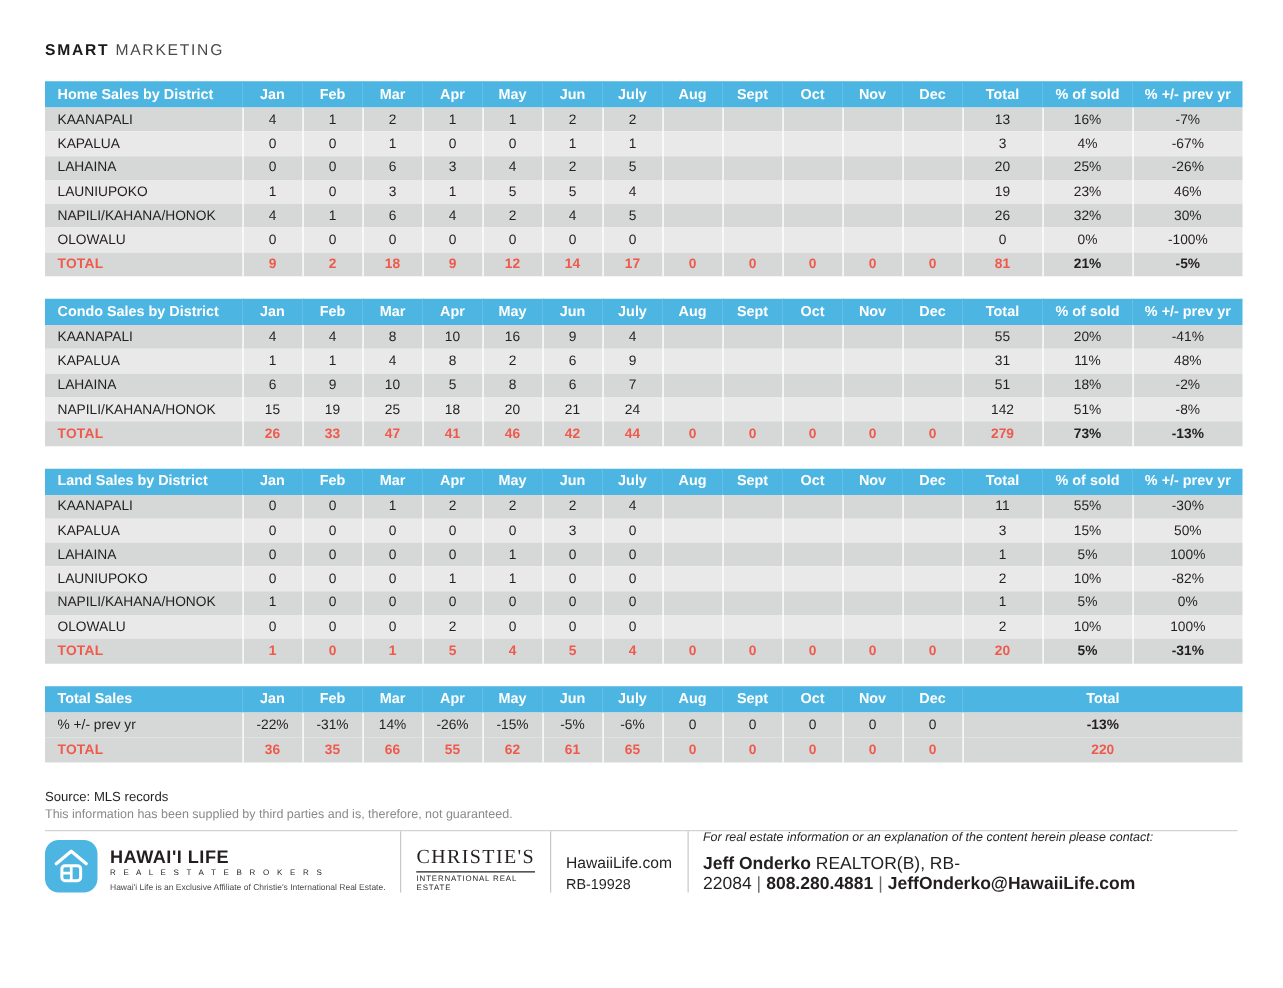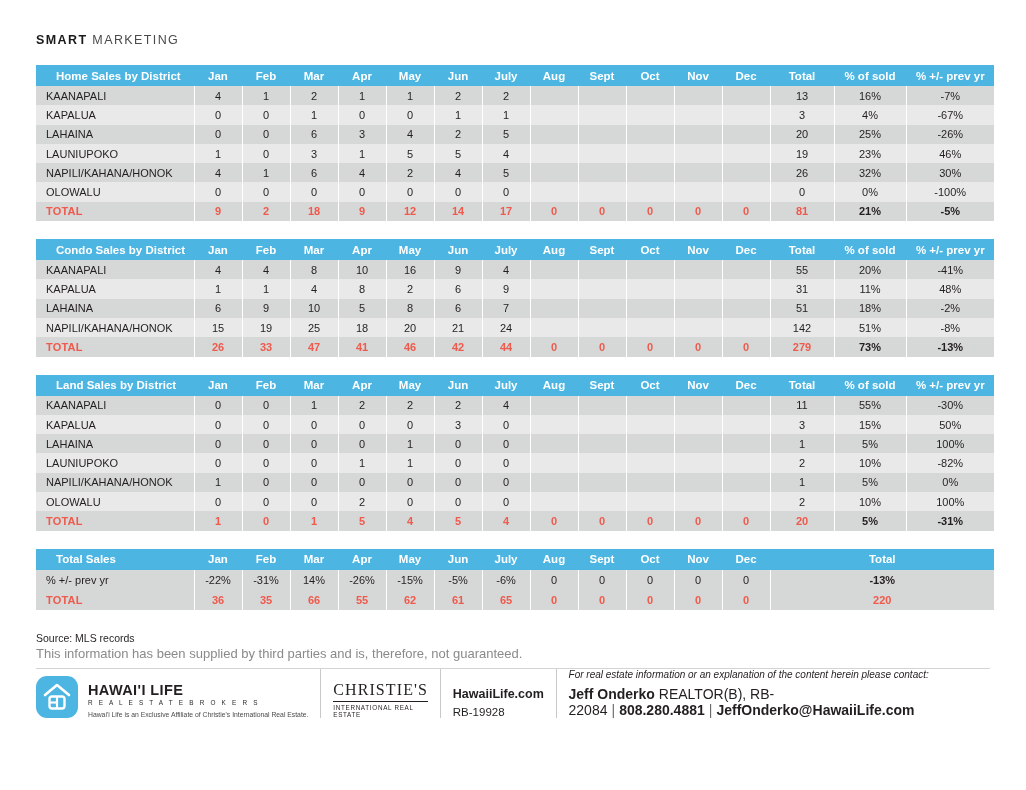--- a/index.html
+++ b/index.html
@@ -27,21 +27,21 @@
   .tbl { width:954px; border-collapse:collapse; margin-top:18px; table-layout:fixed; }
   .tbl tr { height:19.3px; }
   .tbl th {
     background:#4cb5e2; color:#ffffff;
     font-size:11.5px; font-weight:bold;
     height:21px; padding:0 8px;
     text-align:center; vertical-align:middle;
     border-right:1px solid #4cb5e2;
     white-space:nowrap;
   }
-  .tbl th.name { text-align:left; padding-left:20px; }
+  .tbl th.name { text-align:left; padding-left:10px; }
   .tbl td {
     font-size:11px; text-align:center; vertical-align:middle;
     padding:0 4px; border-right:1px solid #ffffff;
     color:#231f20; white-space:nowrap;
   }
   .tbl td.name { text-align:left; padding-left:10px; font-size:11px; }
   .tbl tbody tr.odd td  { background:#d6d7d7; }
   .tbl tbody tr.even td { background:#e9e9e9; }
   .tbl tbody tr.total td { background:#d6d7d7; color:#ef5a4c; font-weight:bold; }
   .tbl tbody tr.total td.name { color:#ef5a4c; font-weight:bold; letter-spacing:0.2px; }
@@ -58,38 +58,38 @@
   col.c-tot  { width:64px; }
   col.c-pos  { width:72px; }
   col.c-prev { width:88px; }
 
   
   .tbl.totals tr { height:20px; }
   .tbl.totals td.grand { text-align:center; font-weight:bold; }
 
   
   .source { margin-top:22px; font-size:10.5px; color:#231f20; }
-  .disclaimer { margin-top:2px; font-size:13px; color:#8a8a8a; }
+  .disclaimer { margin-top:2px; font-size:10px; color:#8a8a8a; }
   .hr { width:954px; height:1px; background:#d3d3d3; margin-top:7px; }
 
   .footer { display:flex; align-items:flex-end; }
   .logo-mark {
     width:42px; height:42px; border-radius:11px; background:#4cb5e2;
     position:relative; flex:0 0 auto; margin-right:10px;
   }
   .logo-mark svg { position:absolute; left:0; top:0; }
   .hl-text { flex:0 0 auto; }
   .hl-name { font-size:14.5px; font-weight:bold; letter-spacing:0.4px; color:#231f20; }
   .hl-sub  { font-size:6.4px; letter-spacing:2.2px; color:#231f20; margin-top:1px; }
   .hl-aff  { font-size:6.8px; color:#4a4a4a; margin-top:5px; }
   .vdiv { width:1px; align-self:stretch; background:#c9c9c9; margin:0 12px; }
   .chr-name { font-size:16px; letter-spacing:1.1px; color:#231f20; font-family:"Liberation Serif", serif; }
   .chr-sub  { font-size:6.3px; letter-spacing:0.7px; color:#231f20; margin-top:2px; font-family:"Liberation Sans", sans-serif; }
   .chr-rule { height:1px; background:#231f20; margin-top:2px; }
-  .site-name { font-size:12.5px; font-weight:bold; color:#231f20; }
+  .site-name { font-size:12.5px; font-weight:normal; color:#231f20; }
   .site-lic  { font-size:11.5px; color:#231f20; margin-top:5px; }
   .contact-lead { font-size:10px; font-style:italic; color:#231f20; }
   .contact-line { font-size:14px; color:#231f20; margin-top:6px; }
   .contact-line b { font-weight:bold; }
   .contact-line .sep { color:#6a6a6a; margin:0 4px; }
 </style>
 </head>
 <body>
 
 <div class="page">

